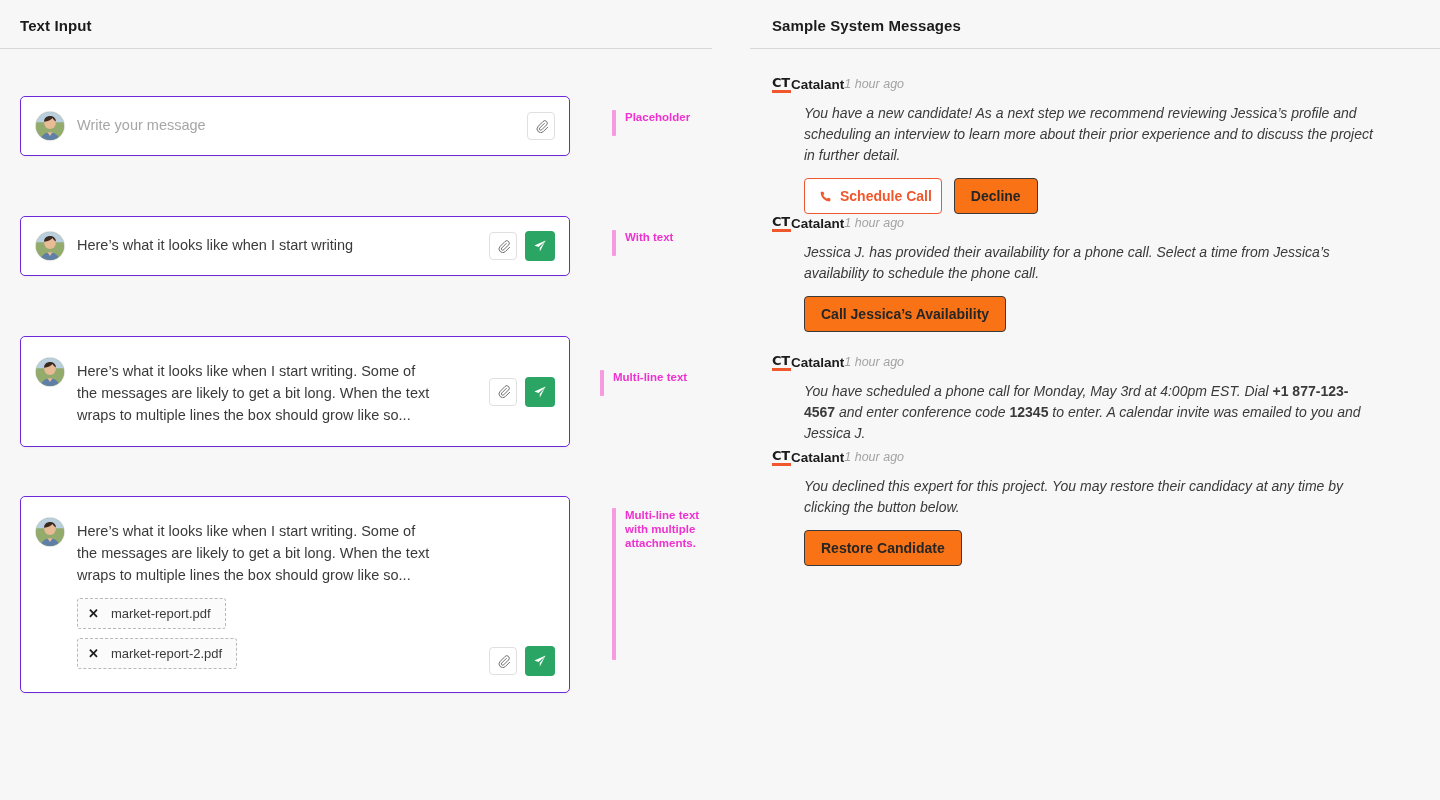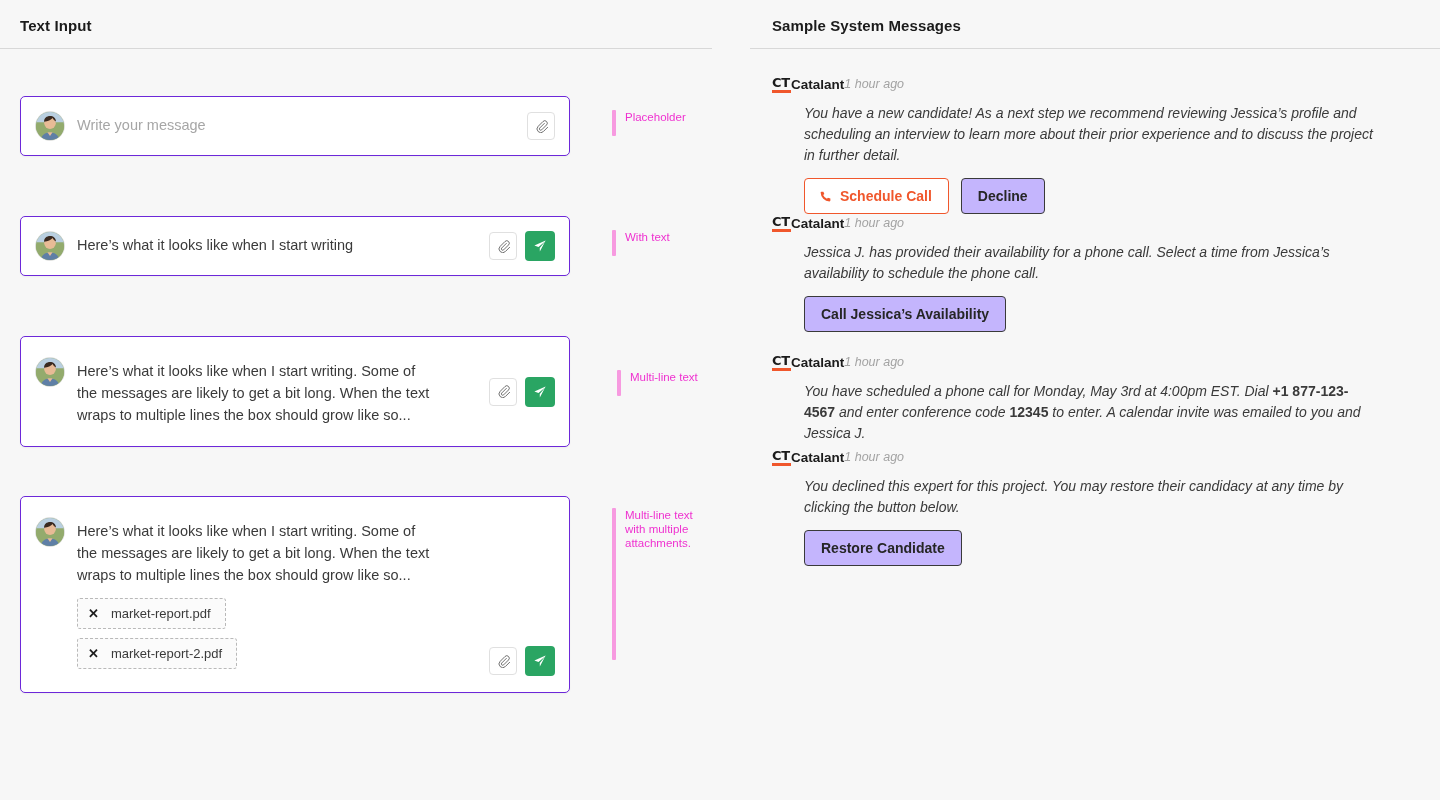--- a/index.html
+++ b/index.html
@@ -118,21 +118,21 @@
     background: #f79ae0;
     border-radius: 1px;
     flex: 0 0 auto;
     margin-right: 9px;
   }
   .annotation .note {
     color: #ef31d0;
     font-size: 11.5px;
     line-height: 14px;
   }
-  .annotation .note p { margin: 0; }
+  .annotation .note p { margin: 0; font-weight: bold; }
   .annotation .note p + p { margin-top: 14px; }
 
   
   .msg { position: absolute; left: 22px; width: 600px; }
   .msg-head { display: flex; align-items: center; height: 20px; }
 
   .ct-logo {
     width: 19px; height: 17px;
     position: relative;
     flex: 0 0 auto;
@@ -156,38 +156,38 @@
     line-height: 21px;
     color: #3a3a3a;
     width: 570px;
   }
   .msg-body b { font-style: normal; font-weight: bold; }
 
   .msg-actions { margin-top: 12px; margin-left: 32px; display: flex; gap: 12px; }
 
   .btn-outline {
     border: 1px solid #3a3a3a;
-    background: #c4b5fd;
+    background: #f97316;
     border-radius: 4px;
     font-size: 14px;
     font-weight: bold;
     color: #262626;
     padding: 9px 16px;
     cursor: pointer;
     font-family: "Liberation Sans", sans-serif;
     line-height: 16px;
   }
   .btn-primary-outline {
     border: 1px solid #f0572c;
     background: #fff;
     border-radius: 4px;
     font-size: 14px;
     font-weight: bold;
     color: #f0572c;
-    padding: 9px 16px 9px 14px;
+    padding: 9px 9px 9px 14px;
     cursor: pointer;
     display: inline-flex;
     align-items: center;
     gap: 8px;
     font-family: "Liberation Sans", sans-serif;
     line-height: 16px;
   }
 </style>
 </head>
 <body>
@@ -290,21 +290,21 @@
             </svg>
           </button>
           <button class="btn-send">
             <svg width="16" height="16" viewBox="0 0 20 20">
               <path d="M17 3 3 9.3l5.1 1.9L16.3 4.4 9.7 12.6l.1 4.4z" fill="#ffffff"></path>
             </svg>
           </button>
         </div>
       </div>
     </div>
-    <div class="annotation" style="top:370px; left:617px;text-align:right;">
+    <div class="annotation" style="top:370px; left:600px;text-align:right;">
       <div class="bar" style="height:26px;"></div>
       <div class="note">
         <p>Multi-line text</p>
       </div>
     </div>
 
     <div class="composer-row" style="top:496px; left:20px;">
       <div class="composer" style="padding:20px 14px 14px 14px;">
         <div class="avatar">
           <svg viewBox="0 0 30 30" aria-hidden="true">

